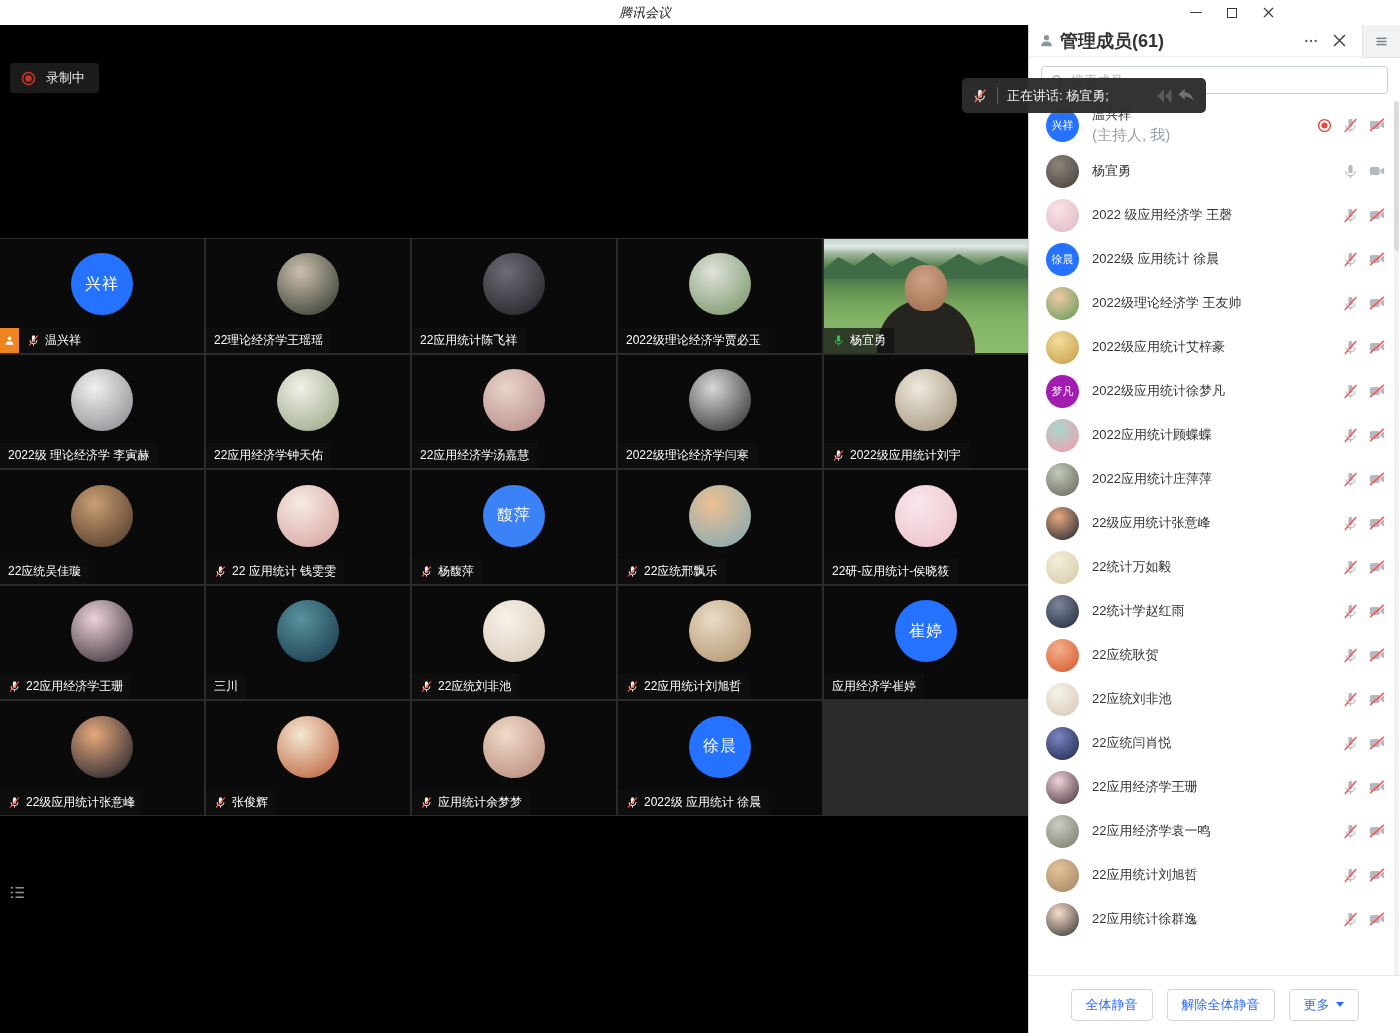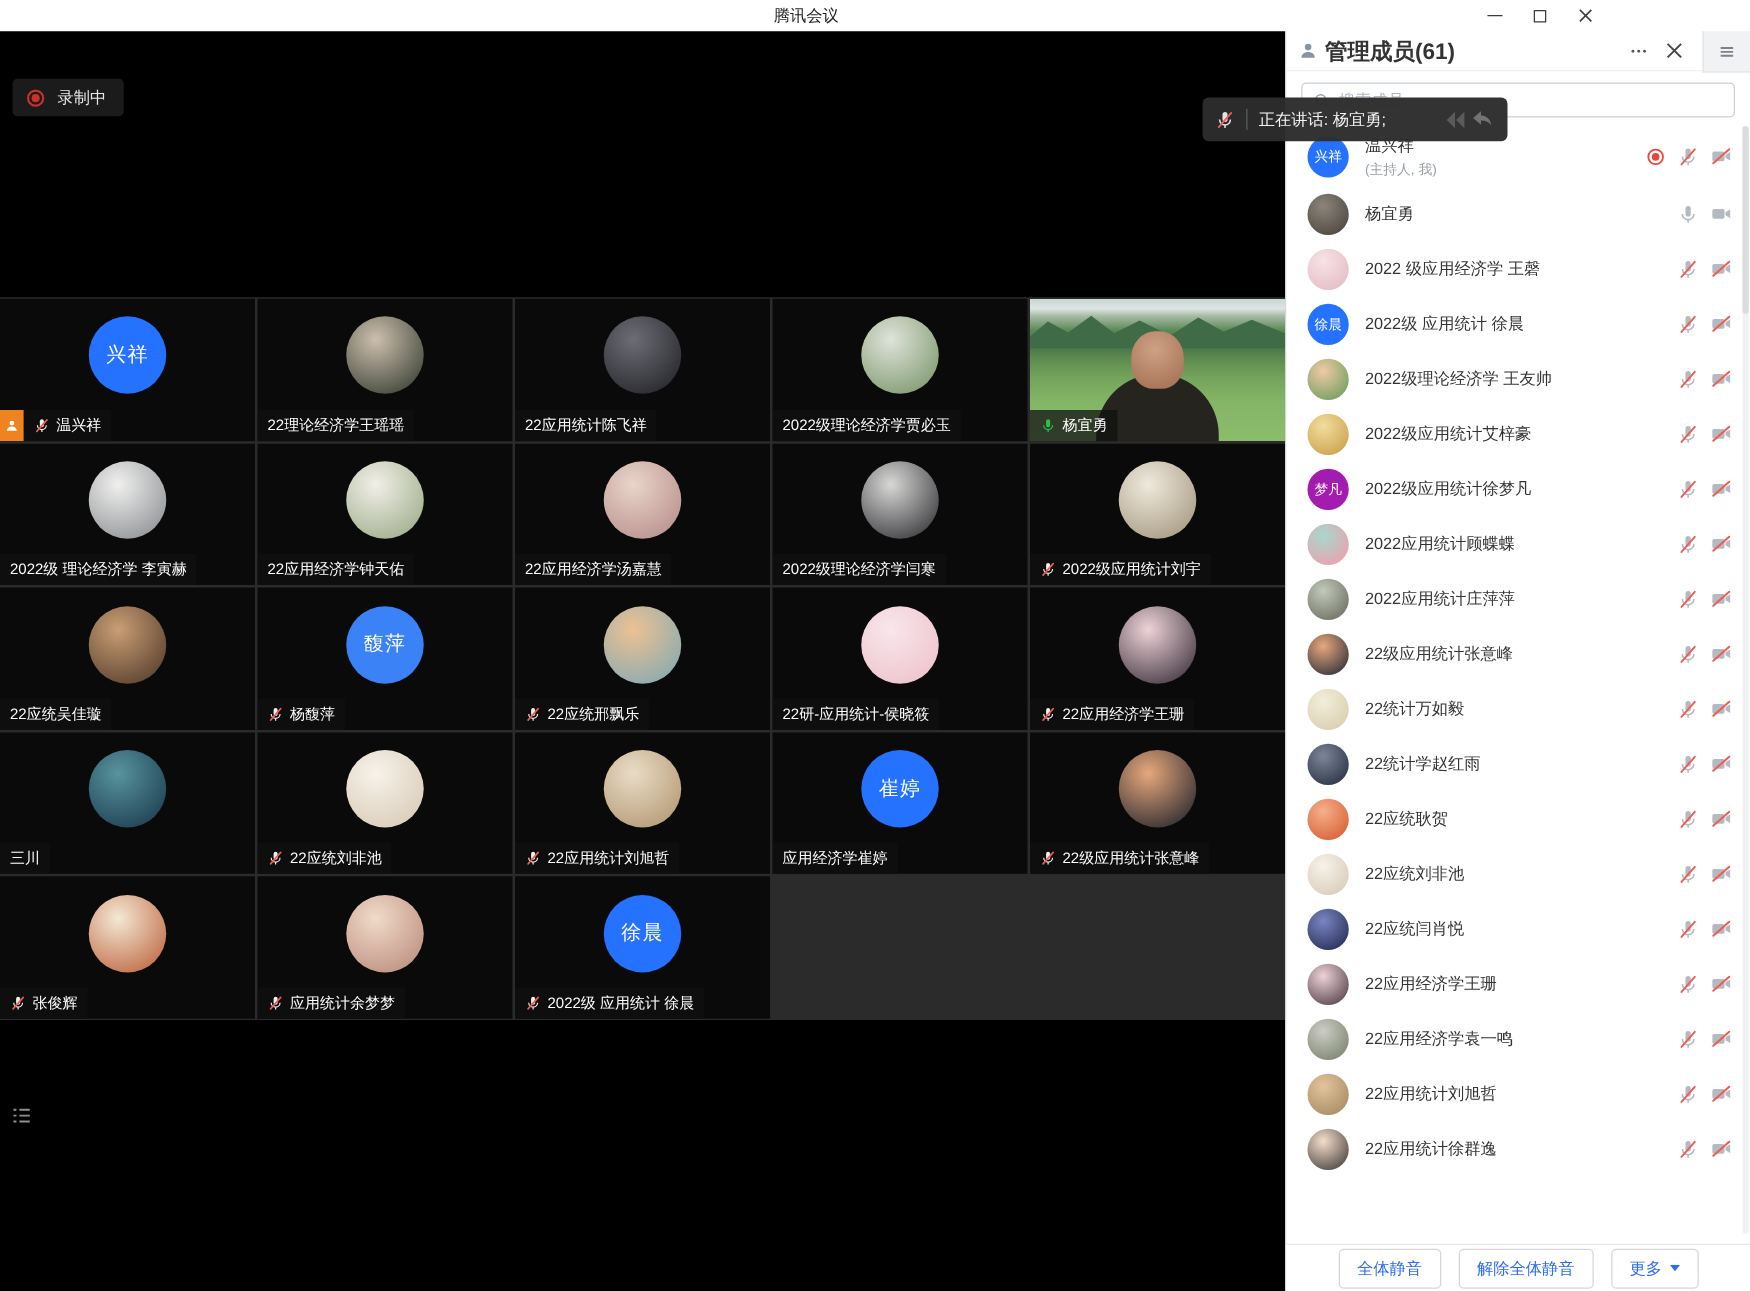--- a/index.html
+++ b/index.html
@@ -1,20 +1,20 @@
 <!DOCTYPE html>
 <html><head>
 <meta charset="utf-8">
 <style>
   * { box-sizing: border-box; margin: 0; padding: 0; }
   html,body { width:1400px; height:1033px; overflow:hidden; }
   body { font-family:"Liberation Sans", sans-serif; background:#fff; position:relative; }
 
   
-  .titlebar { position:absolute; top:0; left:0; width:1290px; height:25px; background:#ffffff; display:flex; align-items:center; justify-content:center; }
+  .titlebar { position:absolute; top:0; left:0; width:1290px; height:25px; background:#ffffff; display:flex; align-items:center; justify-content:center;font-style:italic; }
   .titlebar .title { font-size:13px; color:#1f1f1f; }
   .win-controls { position:absolute; right:4px; top:0; height:25px; display:flex; align-items:center; }
   .win-btn { width:36px; height:25px; display:flex; align-items:center; justify-content:center; cursor:default; }
   .glyph-min { width:12px; height:0; border-top:1.4px solid #3c3c3c; }
   .glyph-max { width:10px; height:10px; border:1.4px solid #3c3c3c; }
 
   
   .main { position:absolute; top:25px; left:0; width:1028px; height:1008px; background:#000; }
 
   .rec-badge { position:absolute; left:10px; top:38px; height:30px; background:#1b1b1b; border-radius:4px; display:flex; align-items:center; gap:9px; padding:0 14px 0 10px; }
@@ -59,29 +59,29 @@
   .search-box input { border:none; outline:none; flex:1; font-size:13px; color:#333; font-family:"Liberation Sans",sans-serif; }
   .search-box input::placeholder { color:#aeb6c2; }
 
   .member-list { position:absolute; left:0; top:76px; right:0; bottom:46px; overflow:hidden; }
   .mrow { height:44px; display:flex; align-items:center; padding:0 14px 0 17px; }
   .mrow:first-child { height:48px; }
   .mavatar { width:33px; height:33px; border-radius:50%; flex:none; }
   .mavatar.txt { display:flex; align-items:center; justify-content:center; color:#fff; font-size:11px; }
   .mtext { margin-left:13px; flex:1; min-width:0; }
   .mname { font-size:13px; color:#333; white-space:nowrap; overflow:hidden; text-overflow:ellipsis; }
-  .msub { font-size:11px; color:#9aa0a8; margin-top:2px; }
+  .msub { font-size:15px; color:#9aa0a8; margin-top:2px; }
   .micons { display:flex; align-items:center; gap:9px; flex:none; }
   .ic { display:flex; align-items:center; }
   .mgray { color:#b4bac3; }
 
   .sb-scrollbar { position:absolute; right:1px; top:76px; bottom:46px; width:5px; background:#f2f2f2; border-radius:3px; }
   .sb-thumb { position:absolute; top:0; left:0; width:5px; height:150px; background:#dcdcdc; border-radius:3px; }
 
-  .sb-footer { position:absolute; left:0; right:0; bottom:0; height:38px; border-top:1px solid #e8e8e8; display:flex; align-items:center; justify-content:center; gap:14px; background:#fff; }
+  .sb-footer { position:absolute; left:0; right:0; bottom:0; height:58px; border-top:1px solid #e8e8e8; display:flex; align-items:center; justify-content:center; gap:14px; background:#fff; }
   .sb-btn { border:1px solid #d6d6d6; border-radius:4px; background:#fff; color:#2e6bf6; font-size:13px; padding:6px 14px; display:flex; align-items:center; gap:6px; font-family:"Liberation Sans",sans-serif; cursor:default; }
   .caret { width:0; height:0; border-left:4px solid transparent; border-right:4px solid transparent; border-top:5px solid #2e6bf6; }
 
   svg { display:block; }
 </style>
 </head>
 <body>
 
 <div class="titlebar">
   <span class="title">腾讯会议</span>
@@ -255,20 +255,39 @@
     </div>
   </div>
       <div class="cell">
     <div class="avatar" style="background: radial-gradient(circle at 38% 30%, rgb(201, 158, 116) 0%, rgb(89, 64, 47) 88%);"></div>
 
     <div class="bottom">
 
       <div class="plabel">
 
         <span class="pname">22应统吴佳璇</span>
+      </div>
+    </div>
+  </div>
+      <div class="cell">
+    <div class="avatar" style="background: radial-gradient(circle at 38% 30%, rgb(246, 235, 228) 0%, rgb(217, 168, 164) 88%);"></div>
+
+    <div class="bottom">
+
+      <div class="plabel">
+        <span class="lic mic-mut">
+          <svg width="13" height="13" viewBox="0 0 24 24">
+                <rect x="9" y="2.5" width="6" height="12" rx="3" fill="currentColor"></rect>
+                <path d="M5.5 11.5a6.5 6.5 0 0 0 13 0" fill="none" stroke="currentColor" stroke-width="1.8"></path>
+                <line x1="12" y1="18" x2="12" y2="21.5" stroke="currentColor" stroke-width="1.8"></line>
+                <line x1="4.5" y1="20.5" x2="19.5" y2="3.5" stroke="#f25c4f" stroke-width="2.4" stroke-linecap="round"></line>
+              </svg>
+        </span>
+
+        <span class="pname">22 应用统计 钱雯雯</span>
       </div>
     </div>
   </div>
       <div class="cell">
     <div class="avatar txt" style="background: #3b82f6;">馥萍</div>
 
     <div class="bottom">
 
       <div class="plabel">
         <span class="lic mic-mut">

